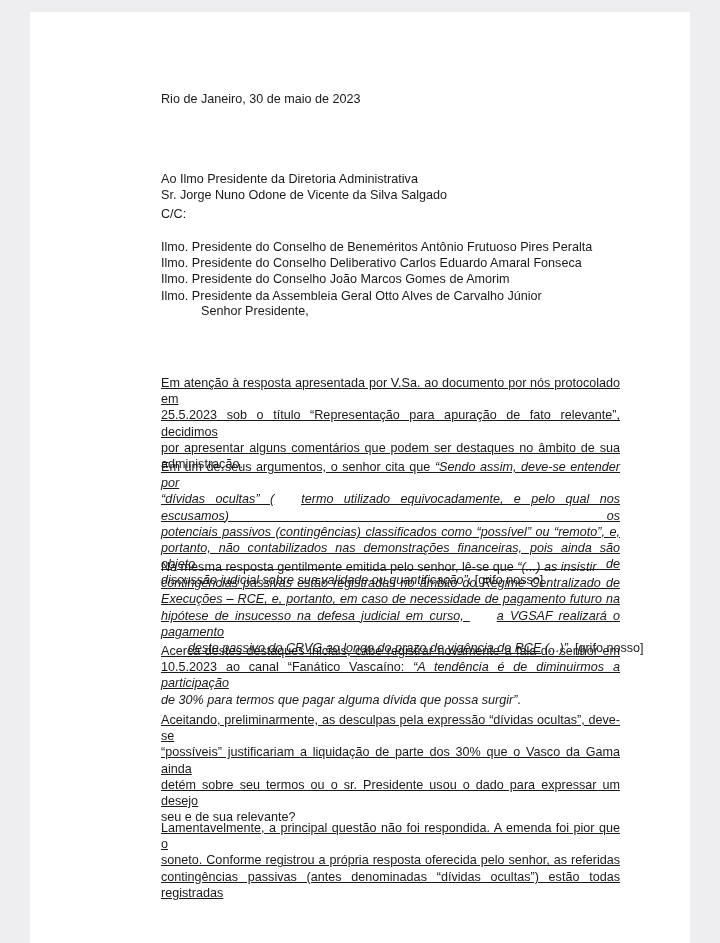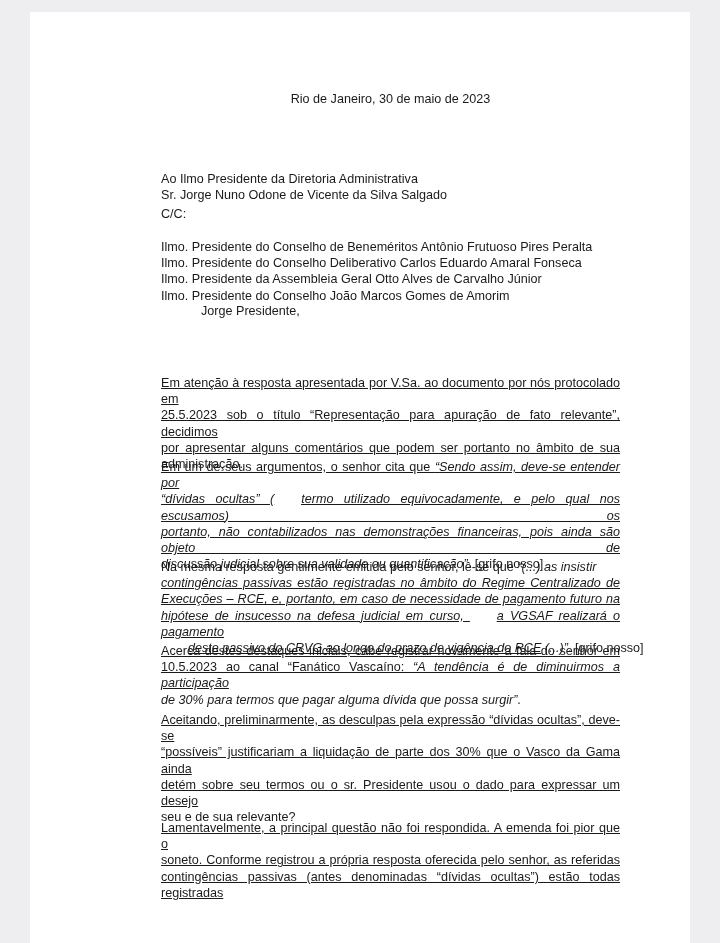--- a/index.html
+++ b/index.html
@@ -14,21 +14,21 @@
     width: 660px; height: 940px;
     background: #ffffff;
   }
   .content {
     position: absolute; left: 131px; top: 0; width: 459px;
     color: #1a1a1a;
     font-size: 12.6px;
     line-height: 16.2px;
   }
   .abs { position: absolute; left: 0; width: 459px; }
-  .date { text-align: center; top: 79px; }
+  .date { text-align: left; top: 79px; }
   .line { display: block; white-space: nowrap; }
   .jline { display: block; text-align: justify; text-align-last: justify; white-space: normal; text-decoration: underline; }
   i { font-style: italic; }
   u { text-decoration: underline; padding-left: 27px; }
   .greeting { padding-left: 40px; }
 </style>
 </head>
 <body>
 
 <div class="page">
@@ -39,36 +39,37 @@
     <div class="abs" style="top:145px;margin-top:14px;">
       <span class="line">Ao Ilmo Presidente da Diretoria Administrativa</span>
       <span class="line">Sr. Jorge Nuno Odone de Vicente da Silva Salgado</span>
     </div>
 
     <div class="abs" style="top:194px;">C/C:</div>
 
     <div class="abs" style="top:227px;">
       <span class="line">Ilmo. Presidente do Conselho de Beneméritos Antônio Frutuoso Pires Peralta</span>
       <span class="line">Ilmo. Presidente do Conselho Deliberativo Carlos Eduardo Amaral Fonseca</span>
+      <span class="line">Ilmo. Presidente do Conselho João Marcos Gomes de Amorim</span>
       <span class="line">Ilmo. Presidente da Assembleia Geral Otto Alves de Carvalho Júnior</span>
-      <span class="line">Ilmo. Presidente do Conselho João Marcos Gomes de Amorim</span>
     </div>
 
-    <div class="abs greeting" style="top:291px;">Jorge Presidente,</div>
+    <div class="abs greeting" style="top:291px;">Senhor Presidente,</div>
 
     <div class="abs" style="top:363px;">
       <span class="jline">Em atenção à resposta apresentada por V.Sa. ao documento por nós protocolado em</span>
       <span class="jline">25.5.2023 sob o título “Representação para apuração de fato relevante”, decidimos</span>
-      <span class="jline">por apresentar alguns comentários que podem ser portanto no âmbito de sua</span>
+      <span class="jline">por apresentar alguns comentários que podem ser destaques no âmbito de sua</span>
       <span class="line">administração.</span>
     </div>
 
     <div class="abs" style="top:447px;">
       <span class="jline"><span>Em um de seus argumentos, o senhor cita que </span><i>“Sendo assim, deve-se entender por</i></span>
       <span class="jline"><i>“dívidas ocultas” (</i><i><u>termo utilizado equivocadamente, e pelo qual nos escusamos</u></i><i>) os</i></span>
+      <span class="jline"><i>potenciais passivos (contingências) classificados como “possível” ou “remoto”, e,</i></span>
       <span class="jline"><i>portanto, não contabilizados nas demonstrações financeiras, pois ainda são objeto de</i></span>
       <span class="line"><i>discussão judicial sobre sua validade ou quantificação”</i><span>. [grifo nosso]</span></span>
     </div>
 
     <div class="abs" style="top:547px;">
       <span class="line"><span>Na mesma resposta gentilmente emitida pelo senhor, lê-se que </span><i>“(...) as insistir</i></span>
       <span class="jline"><i>contingências passivas estão registradas no âmbito do Regime Centralizado de</i></span>
       <span class="jline"><i>Execuções – RCE, e, portanto, em caso de necessidade de pagamento futuro na</i></span>
       <span class="jline"><i>hipótese de insucesso na defesa judicial em curso, </i><i><u>a VGSAF realizará o pagamento</u></i></span>
       <span class="line"><i><u>deste passivo do CRVG ao longo do prazo de vigência do RCE</u></i><i> (...)”</i><span>. [grifo nosso]</span></span>

